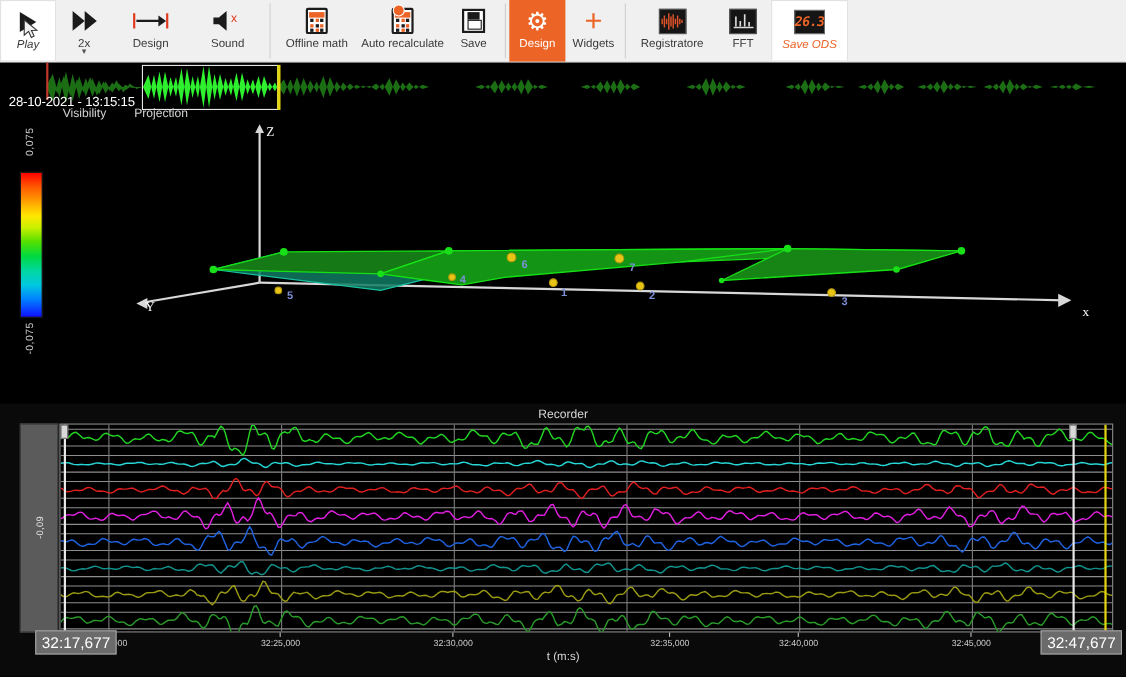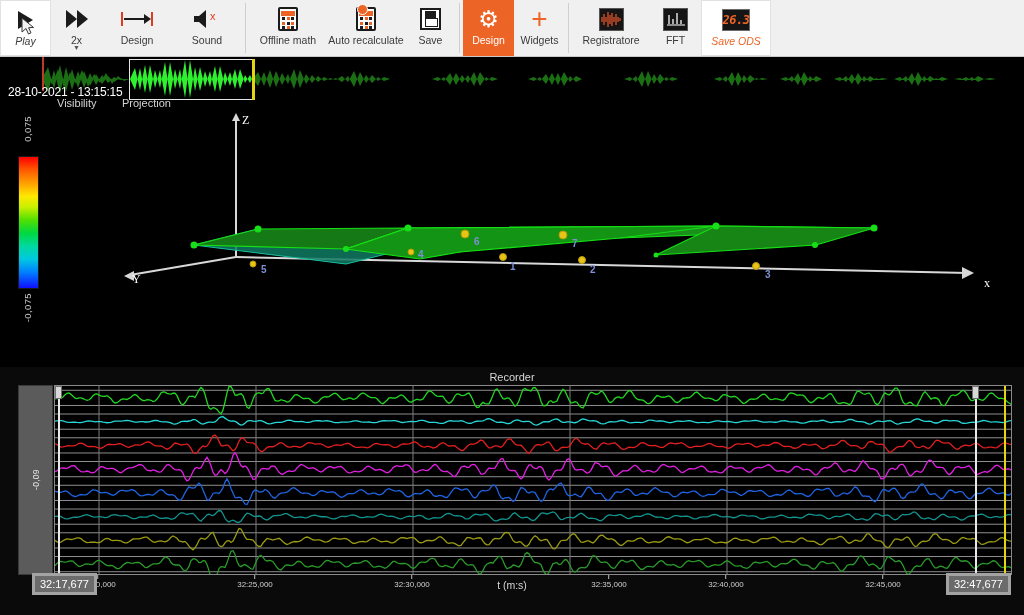--- a/index.html
+++ b/index.html
@@ -111,24 +111,24 @@
   .yaxis span { flex:1; writing-mode:vertical-rl; transform:rotate(180deg);
       font-size:8.5px; color:#e8e8e8; text-align:center; line-height:35px; letter-spacing:0.3px; }
   .cursor-line { position:absolute; top:0; width:2px; height:100%; background:#e8e8e8; }
   .cursor-handle { position:absolute; top:0; width:7px; height:13px; background:#d8d8d8;
                    border:1px solid #6f6f6f; }
   .yel-line { position:absolute; top:0; width:2px; height:100%; background:#e4d511; }
   .xaxis { position:absolute; left:54px; top:208px; width:958px; height:22px; }
   .xtick { position:absolute; top:0; font-size:8px; color:#cfcfcf; transform:translateX(-50%);
            white-space:nowrap; }
   .xtick .mk { display:block; width:1px; height:4px; background:#bdbdbd; margin:0 auto 1px; }
-  .xtitle { position:absolute; left:0; top:212px; width:1024px; text-align:center;
+  .xtitle { position:absolute; left:0; top:224px; width:1024px; text-align:center;
             font-size:10.5px; color:#d6d6d6; }
   .time-chip { position:absolute; top:206px; background:#6b6b6b; color:#ffffff;
-               font-size:11px; padding:2px 5px; border:3px solid #a3a3a3; white-space:nowrap; }
+               font-size:14px; padding:2px 5px; border:1px solid #a3a3a3; white-space:nowrap; }
 </style>
 </head>
 <body>
 
 <div id="app">
 
   <div class="ribbon">
 
     <div class="rgroup">
       <div class="rbtn sel-white">

